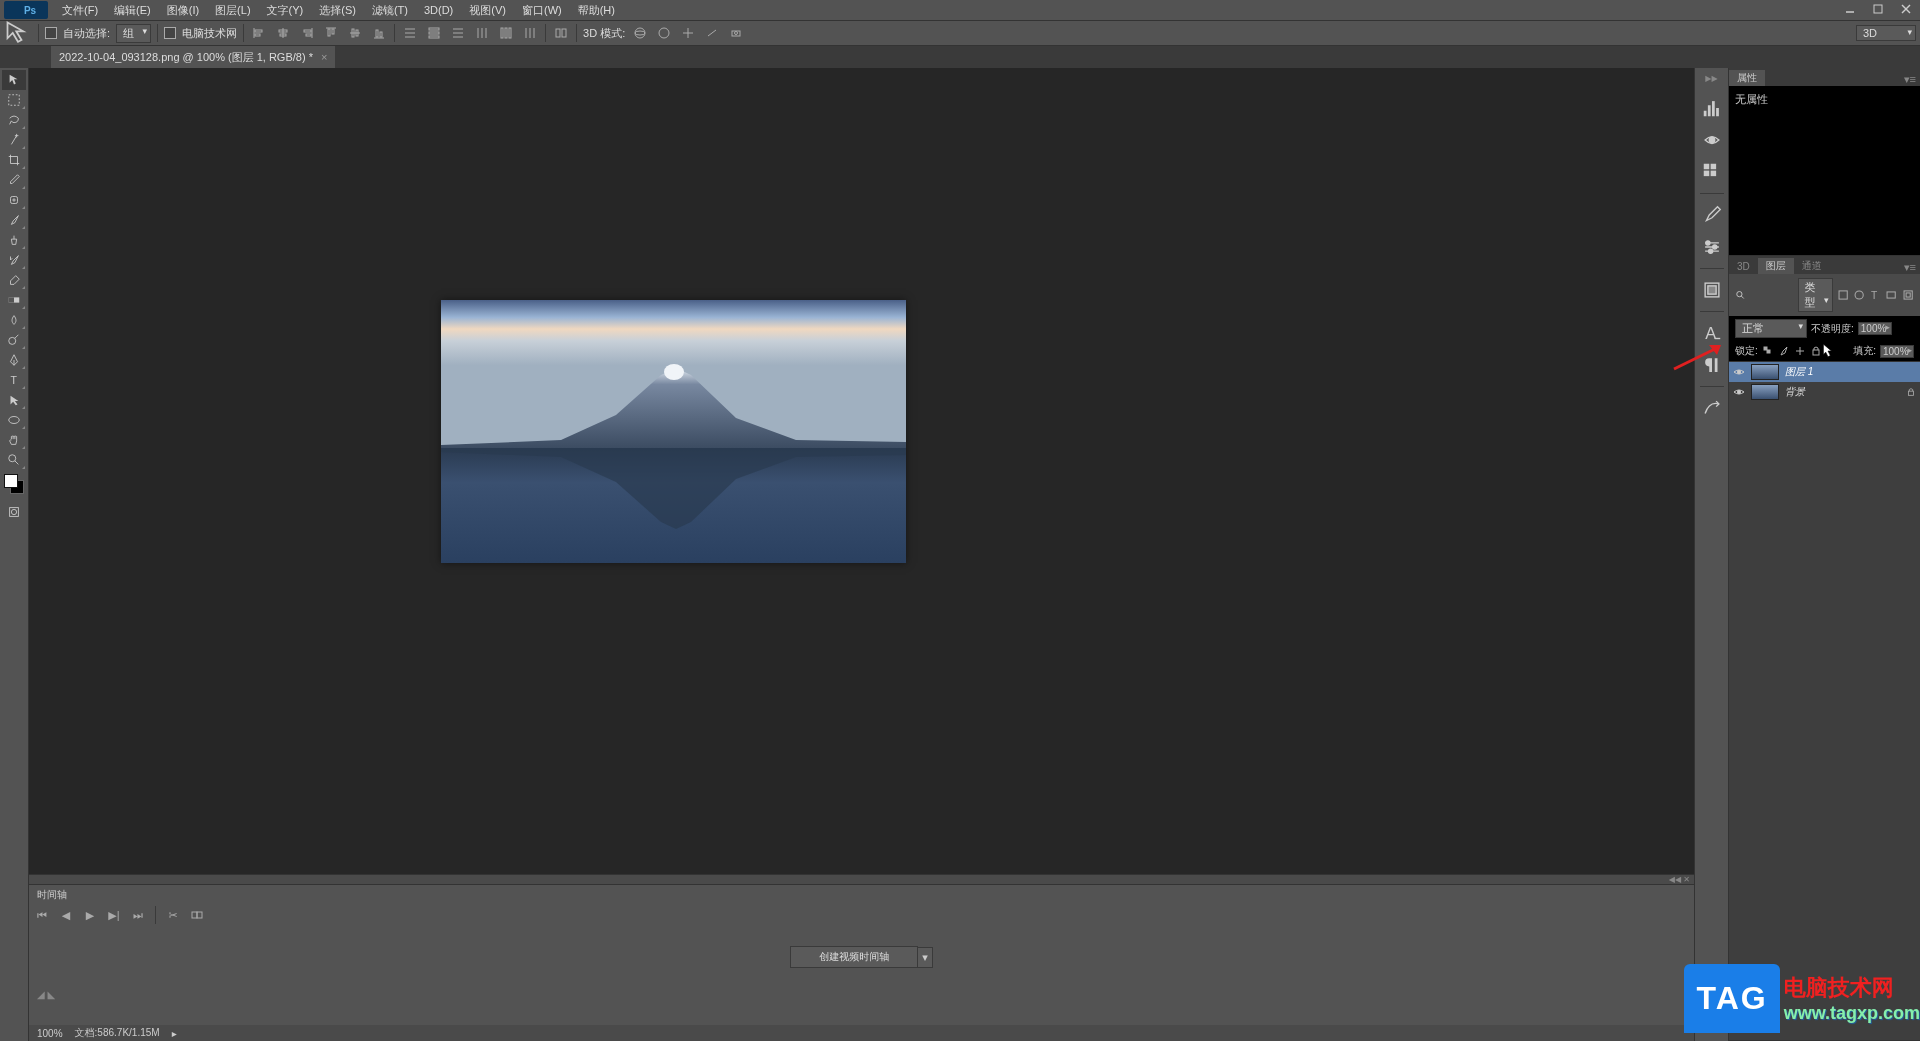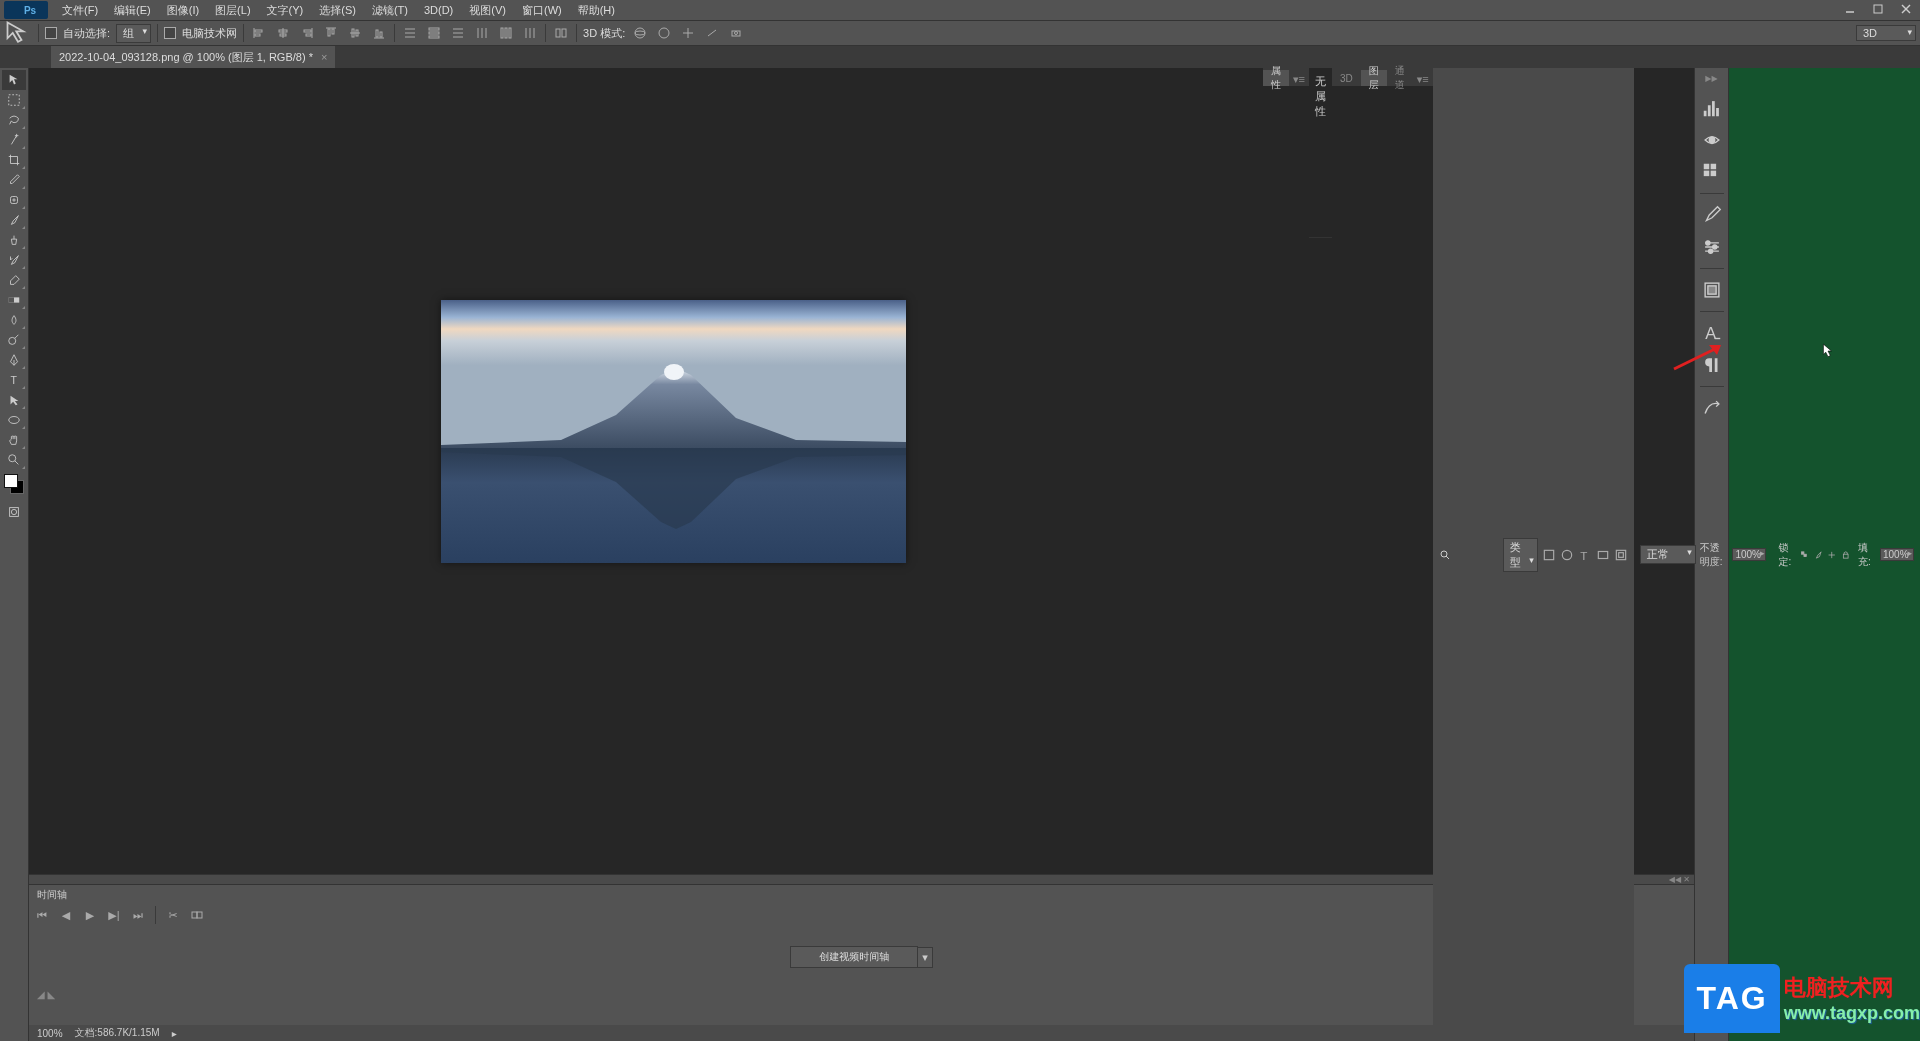--- a/index.html
+++ b/index.html
@@ -46,21 +46,21 @@
 
 .canvas-area { flex: 1; background: #262626; position: relative; overflow: hidden; }
 .canvas-image { position: absolute; left: 412px; top: 232px; width: 465px; height: 263px; background: linear-gradient(to bottom, #5a7090 0%, #a0b8d8 12%, #f0d8c8 18%, #c8d0d8 23%, #a8c0d0 28%, #8090a0 42%, #3a5070 55%, #2a4060 62%, #2a4060 100%); box-shadow: 0 0 8px rgba(0,0,0,0.5); }
 
 
 .right-dock { width: 34px; background: #535353; border-left: 1px solid #333; display: flex; flex-direction: column; align-items: center; padding-top: 6px; gap: 10px; }
 .dock-icon { width: 22px; height: 22px; display: flex; align-items: center; justify-content: center; color: #ccc; }
 .dock-divider { width: 24px; height: 1px; background: #3a3a3a; }
 
 
-.right-panels { width: 192px; background: #14532d; border-left: 1px solid #333; display: flex; flex-direction: row; justify-content: flex-end; }
+.right-panels { width: 192px; background: #000000; border-left: 1px solid #333; display: flex; flex-direction: column; }
 .panel-tab-row { height: 18px; background: #3a3a3a; display: flex; align-items: flex-end; }
 .panel-tab { height: 16px; padding: 0 8px; background: #535353; display: flex; align-items: center; color: #ccc; font-size: 10px; }
 .panel-tab.inactive { background: transparent; color: #888; }
 .panel-menu { margin-left: auto; padding: 0 4px; color: #888; }
 .properties-body { height: 170px; padding: 6px; color: #ccc; font-size: 11px; border-bottom: 1px solid #333; }
 
 .layers-controls { padding: 4px 6px; display: flex; gap: 4px; align-items: center; background: #4a4a4a; }
 .filter-select { flex: 1; margin-left: 48px; }
 .layers-controls .mini-icon { width: 14px; height: 14px; }
 
@@ -605,20 +605,42 @@
           <rect x="3" y="5" width="6" height="5"></rect>
           <path d="M4 5 V3 Q6 1 8 3 V5"></path>
         </svg>
       <div style="flex:1"></div>
       <span class="pct-label">填充:</span>
       <div class="pct-wrap">
           <div class="pct-input">100%</div>
         </div>
     </div>
 
+    <div class="layers-list">
+      <div class="layer-row selected">
+        <svg class="eye-icon" viewBox="0 0 12 12" fill="none" stroke="#ccc">
+            <path d="M1 6 Q6 2 11 6 Q6 10 1 6 Z"></path>
+            <circle cx="6" cy="6" r="1.5" fill="#ccc"></circle>
+          </svg>
+        <div class="layer-thumb"></div>
+        <span class="layer-name">图层 1</span>
+      </div>
+      <div class="layer-row">
+        <svg class="eye-icon" viewBox="0 0 12 12" fill="none" stroke="#ccc">
+            <path d="M1 6 Q6 2 11 6 Q6 10 1 6 Z"></path>
+            <circle cx="6" cy="6" r="1.5" fill="#ccc"></circle>
+          </svg>
+        <div class="layer-thumb"></div>
+        <span class="layer-name" style="font-style:italic">背景</span>
+        <svg class="lock-badge" width="10" height="10" viewBox="0 0 12 12" fill="none" stroke="#aaa">
+            <rect x="3" y="5" width="6" height="5"></rect>
+            <path d="M4 5 V3 Q6 1 8 3 V5"></path>
+          </svg>
+      </div>
+    </div>
 
     <div class="red-arrow" style="position:absolute;top:272px;left:-60px">
       <svg viewBox="0 0 60 30">
           <line x1="5" y1="28" x2="50" y2="6" stroke="#e02020" stroke-width="3"></line>
           <polygon points="52,4 40,4 48,14" fill="#e02020"></polygon>
         </svg>
     </div>
     <div class="cursor-ptr" style="position:absolute;top:275px;left:92px">
       <svg width="14" height="16" viewBox="0 0 12 14" fill="#fff" stroke="#000" stroke-width="0.5">
           <path d="M2 1 L2 10 L4 8 L6 12 L8 11 L6 7 L9 7 Z"></path>

